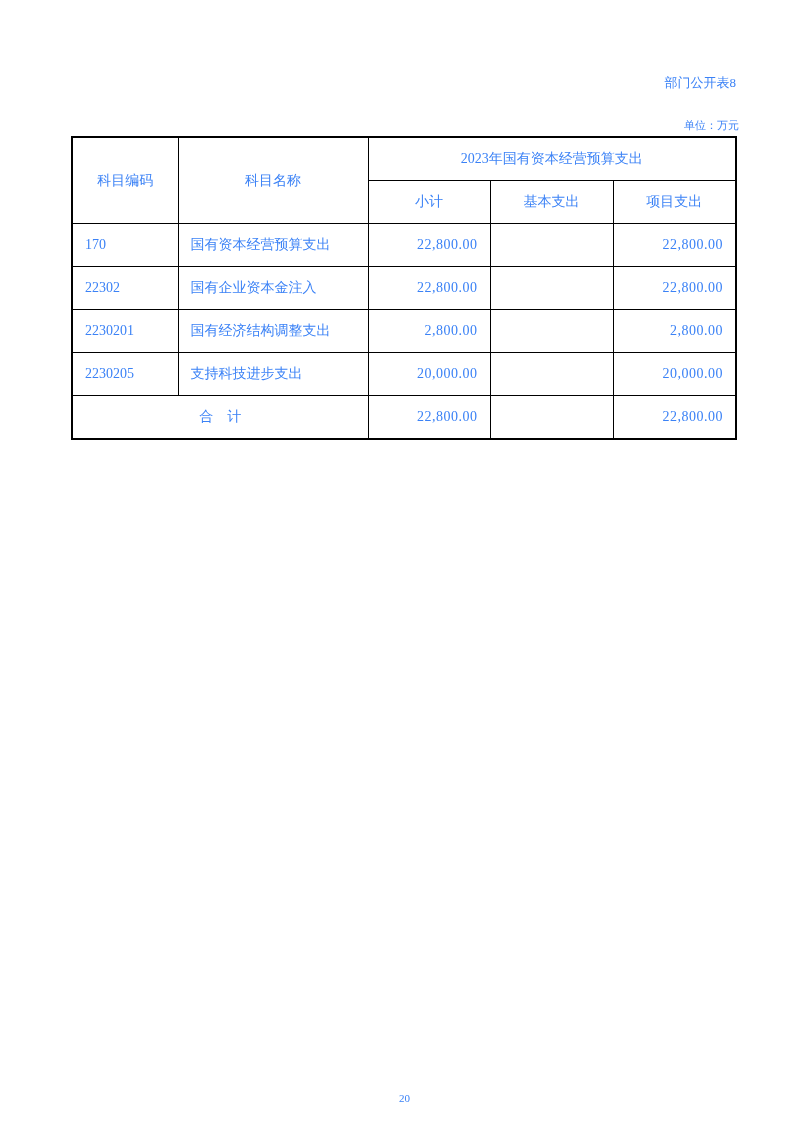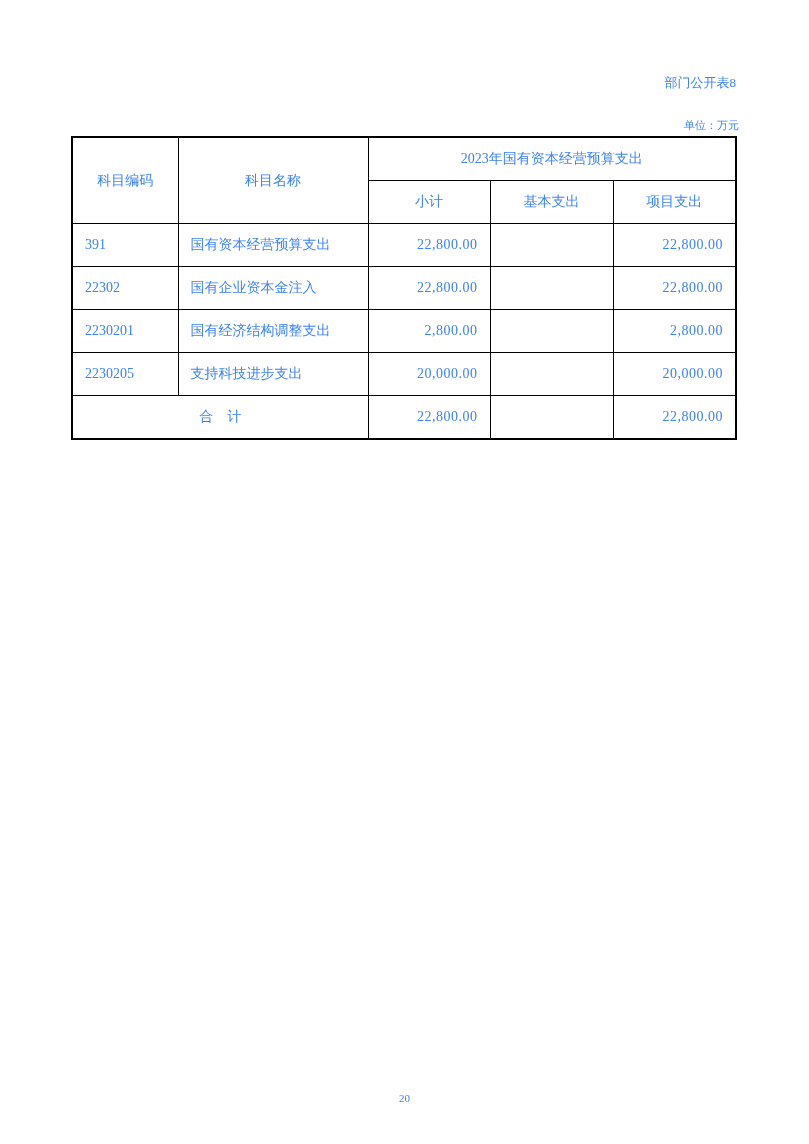--- a/index.html
+++ b/index.html
@@ -124,21 +124,21 @@
         <th colspan="3">2023年国有资本经营预算支出</th>
       </tr>
       <tr class="hrow2">
         <th>小计</th>
         <th>基本支出</th>
         <th>项目支出</th>
       </tr>
     </thead>
     <tbody>
       <tr class="drow">
-        <td class="c-code lvl1">391</td>
+        <td class="c-code lvl1">170</td>
         <td class="c-name lvl1">国有资本经营预算支出</td>
         <td class="c-num">22,800.00</td>
         <td class="c-num"></td>
         <td class="c-num">22,800.00</td>
       </tr>
       <tr class="drow">
         <td class="c-code lvl2">22302</td>
         <td class="c-name lvl2">国有企业资本金注入</td>
         <td class="c-num">22,800.00</td>
         <td class="c-num"></td>

